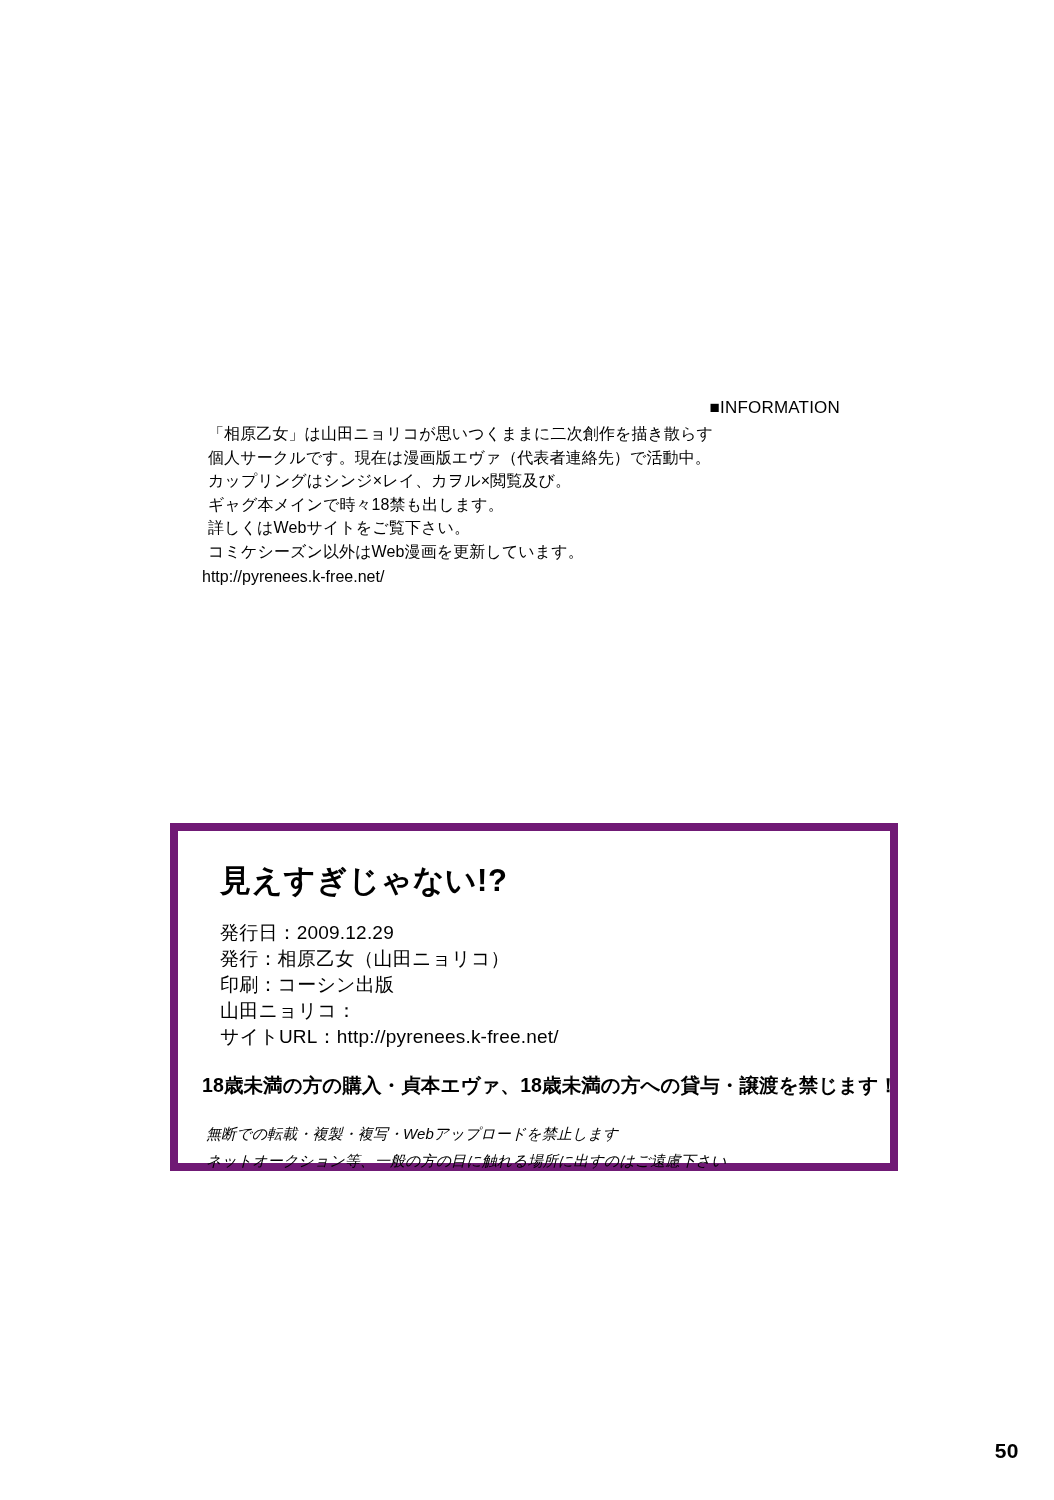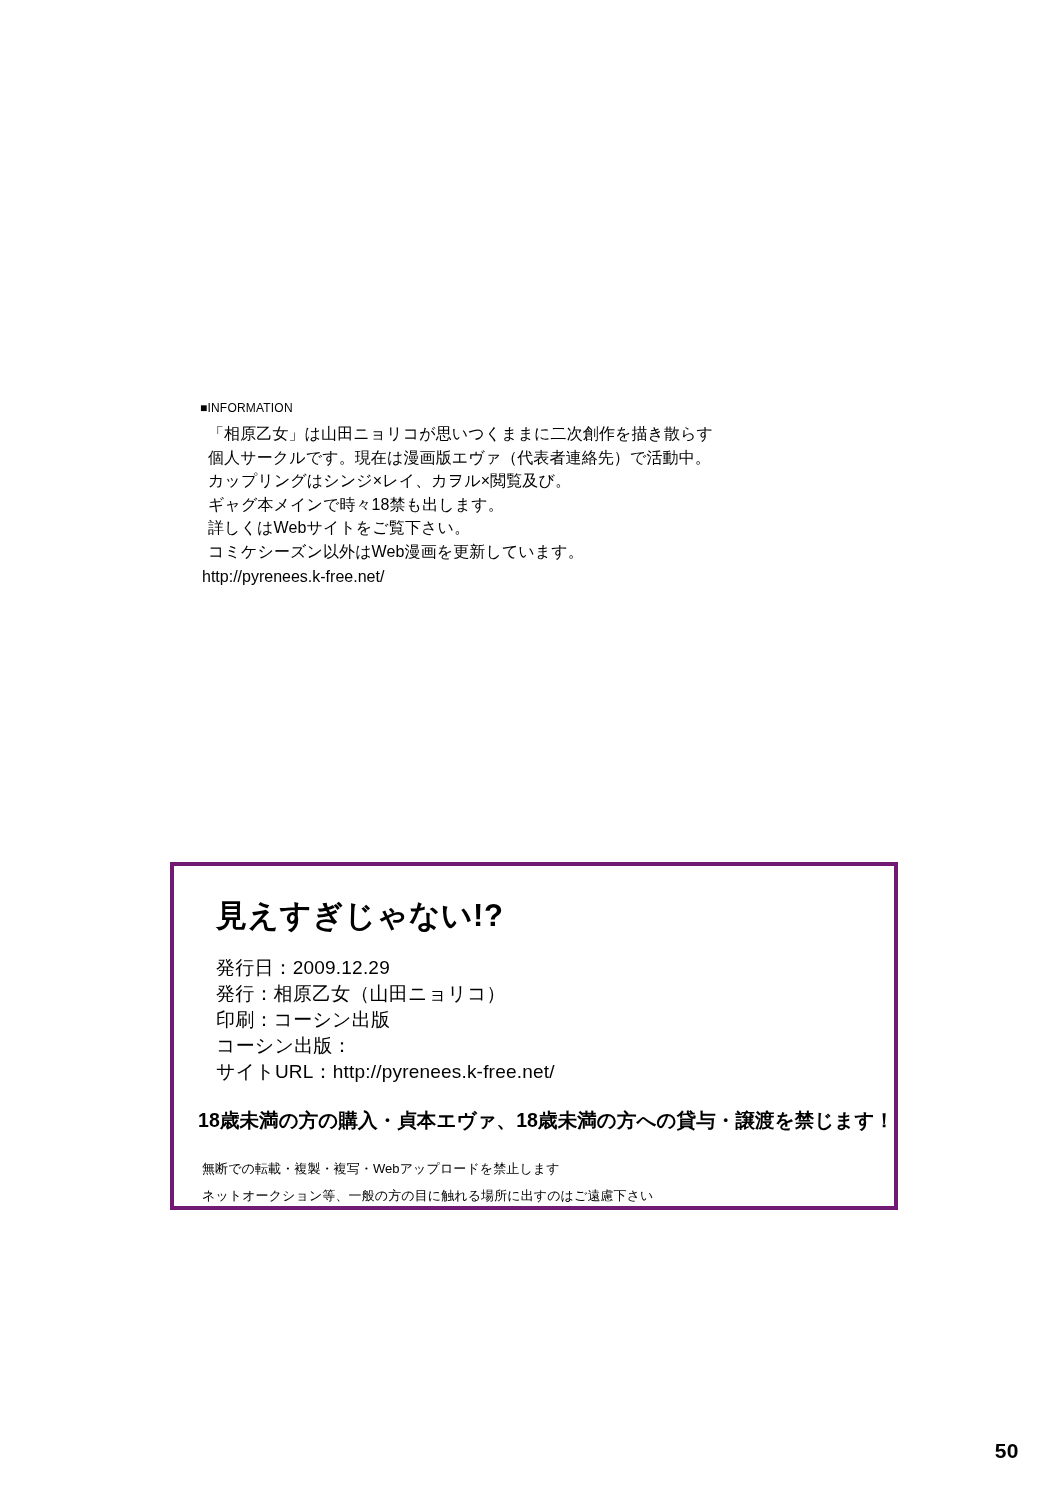--- a/index.html
+++ b/index.html
@@ -17,24 +17,25 @@
   }
 
   
   .info-block {
     position: absolute;
     left: 200px;
     top: 396px;
     width: 640px;
   }
   .info-heading {
-    font-size: 12px;
+    font-size: 17px;
     line-height: 24px;
     letter-spacing: 0.2px;
     white-space: pre;
+    text-align: right;
   }
   .info-lines {
     margin-top: 2px;
   }
   .info-line {
     font-size: 16px;
     line-height: 23.5px;
     letter-spacing: 0.1px;
     padding-left: 8px;
     white-space: pre;
@@ -44,24 +45,24 @@
     line-height: 23.5px;
     padding-left: 2px;
     margin-top: 2px;
     white-space: pre;
   }
 
   
   .colophon {
     position: absolute;
     left: 170px;
-    top: 862px;
+    top: 823px;
     width: 728px;
     height: 348px;
-    border: 4px solid #701a75;
+    border: 8px solid #701a75;
     box-sizing: border-box;
   }
   .colophon-inner {
     padding: 31px 0 0 42px;
   }
   .colophon-title {
     font-size: 31px;
     font-weight: bold;
     letter-spacing: 0.5px;
     line-height: 38px;
@@ -83,24 +84,25 @@
     font-weight: bold;
     letter-spacing: 0.1px;
     line-height: 26px;
     white-space: pre;
   }
   .colophon-notes {
     margin-top: 22px;
     margin-left: -14px;
   }
   .note-line {
-    font-size: 13px;
+    font-size: 15px;
     line-height: 27px;
     letter-spacing: 0.1px;
     white-space: pre;
+    font-style: italic;
   }
 
   
   .page-number {
     position: absolute;
     right: 35px;
     bottom: 37px;
     font-size: 21px;
     font-weight: bold;
     letter-spacing: 0.5px;
@@ -122,21 +124,21 @@
   <div class="info-url">http://pyrenees.k-free.net/</div>
 </div>
 
 <div class="colophon">
   <div class="colophon-inner">
     <div class="colophon-title">見えすぎじゃない!?</div>
     <div class="colophon-credits">
       <div class="credit-line">発行日：2009.12.29</div>
       <div class="credit-line">発行：相原乙女（山田ニョリコ）</div>
       <div class="credit-line">印刷：コーシン出版</div>
-      <div class="credit-line">コーシン出版：</div>
+      <div class="credit-line">山田ニョリコ：</div>
       <div class="credit-line">サイトURL：http://pyrenees.k-free.net/</div>
     </div>
     <div class="colophon-warning">18歳未満の方の購入・貞本エヴァ、18歳未満の方への貸与・譲渡を禁じます！</div>
     <div class="colophon-notes">
       <div class="note-line">無断での転載・複製・複写・Webアップロードを禁止します</div>
       <div class="note-line">ネットオークション等、一般の方の目に触れる場所に出すのはご遠慮下さい</div>
     </div>
   </div>
 </div>
 

